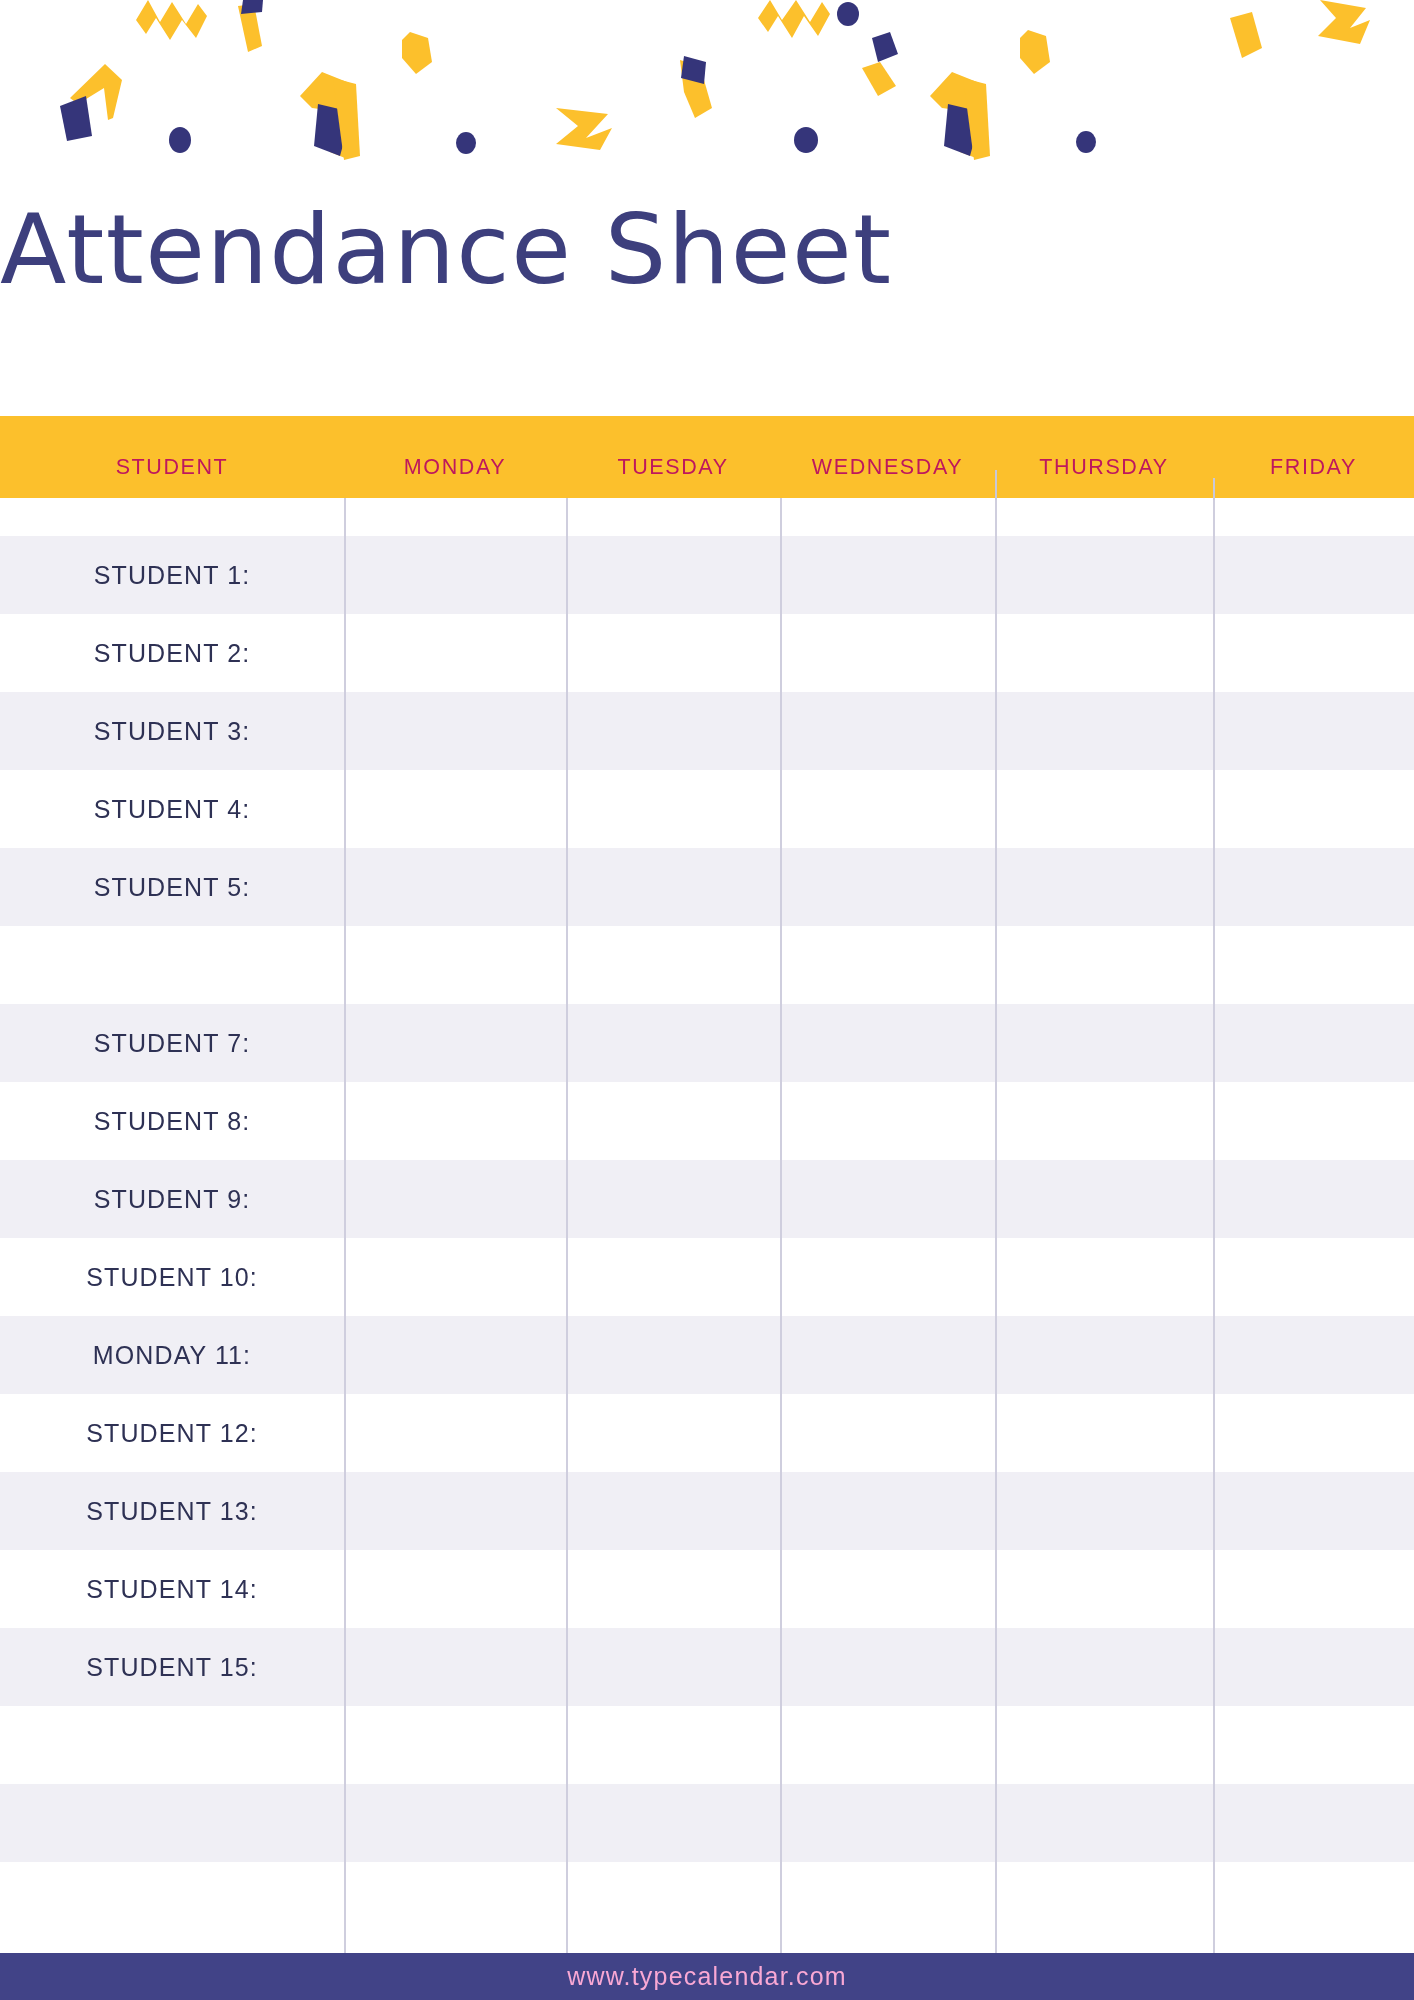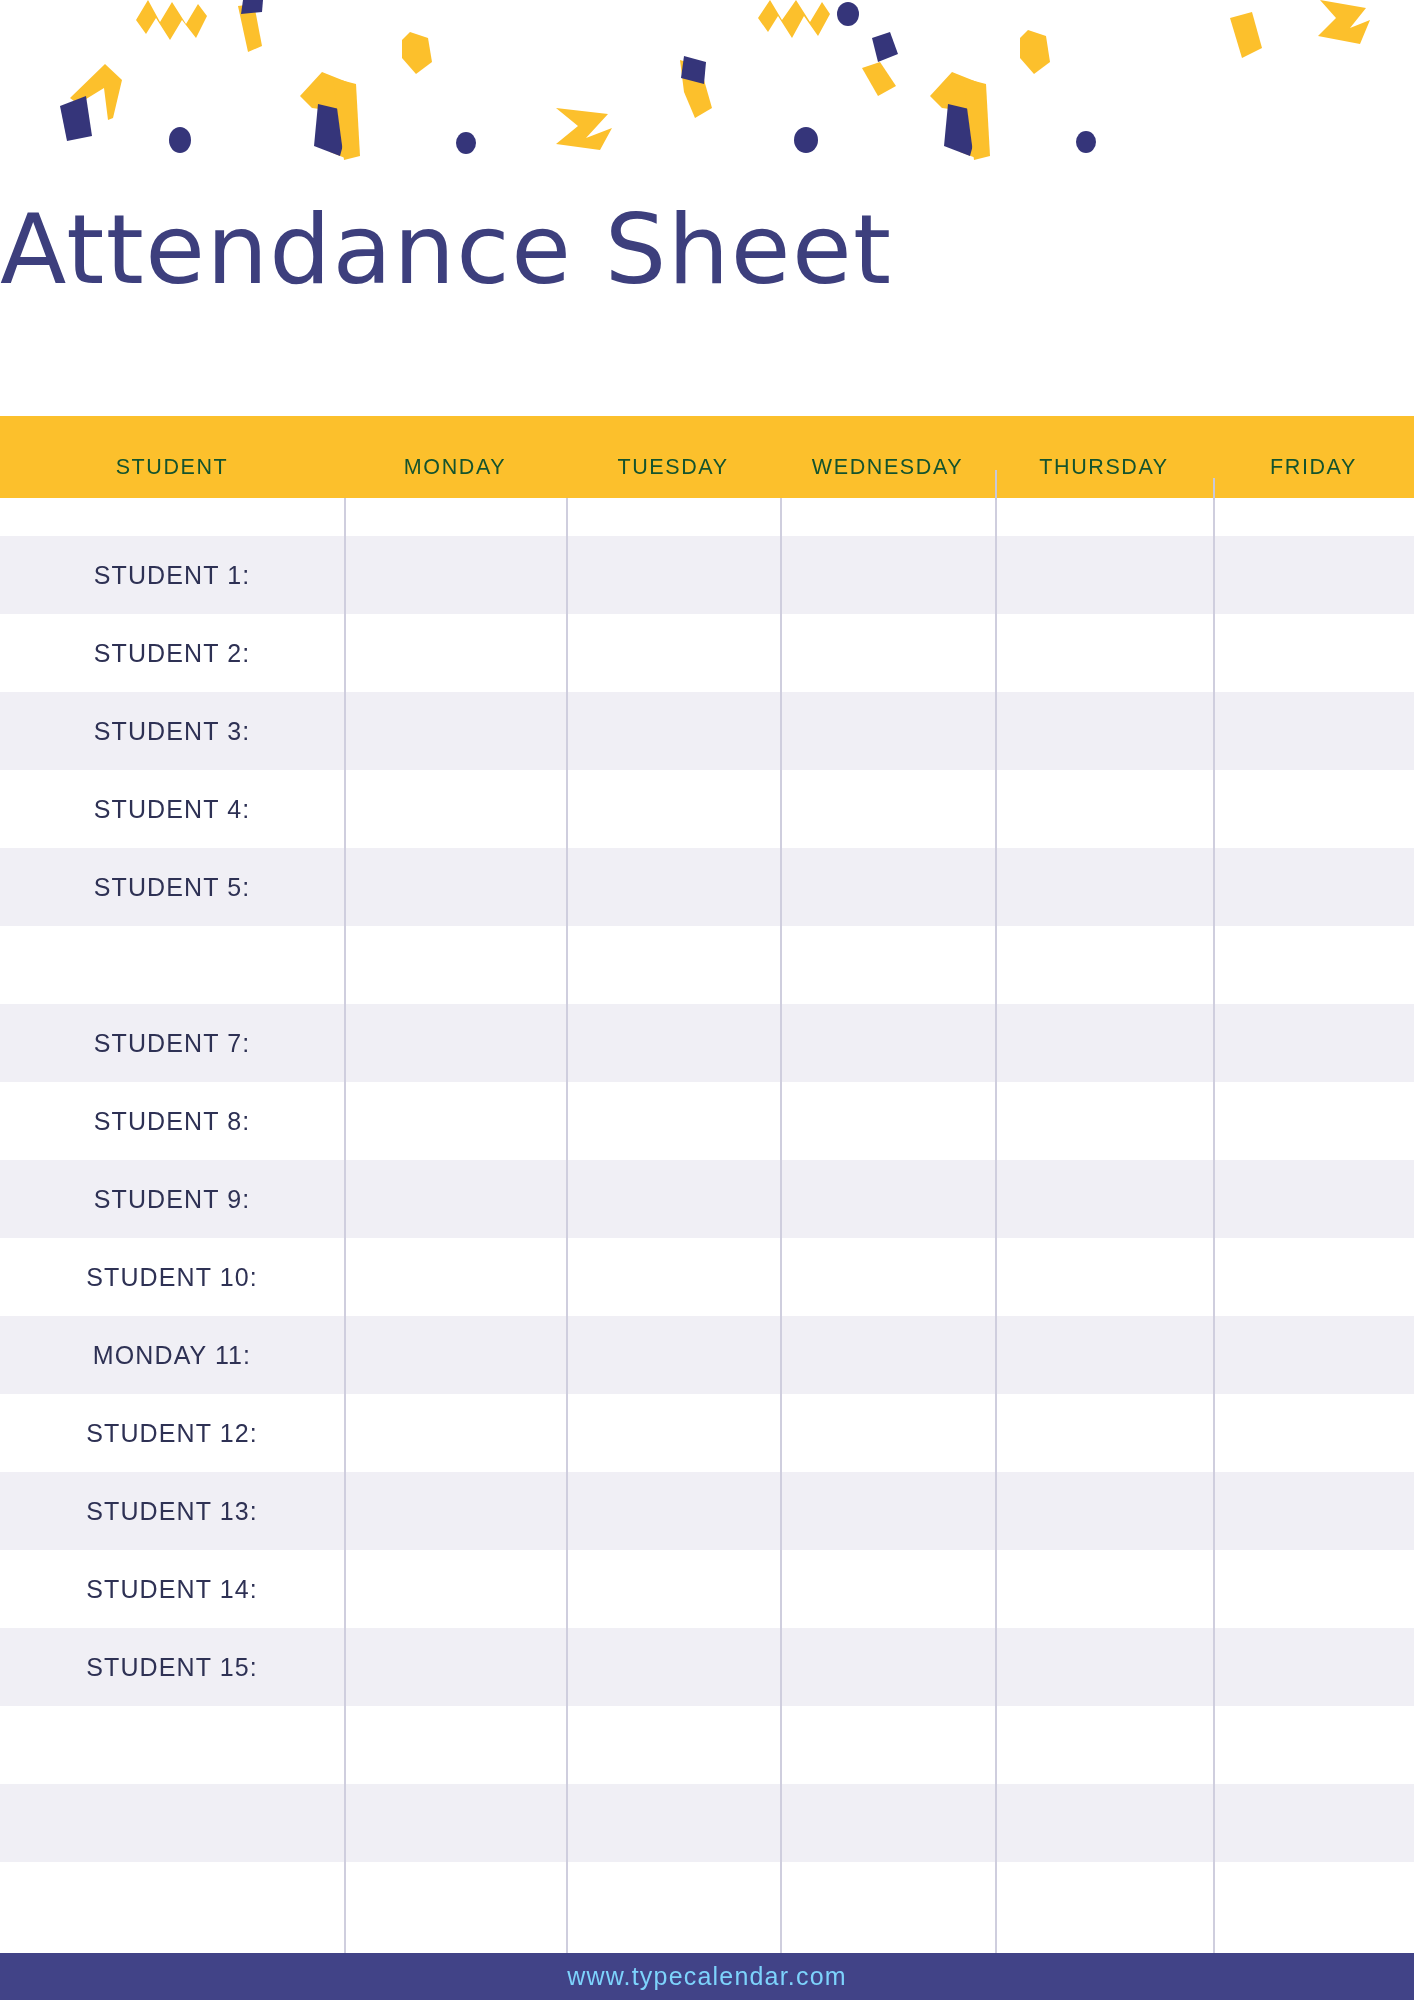--- a/index.html
+++ b/index.html
@@ -58,21 +58,21 @@
   }
   .header-cell {
     position: absolute;
     top: 0;
     height: 102px;
     display: flex;
     align-items: center;
     justify-content: center;
     font-size: 21.5px;
     letter-spacing: 1.6px;
-    color: #14532d;
+    color: #be185d;
     font-weight: 400;
     white-space: nowrap;
   }
 
   
   .table-body {
     position: absolute;
     left: 0;
     top: 498px;
     width: 1252px;
@@ -119,21 +119,21 @@
     left: 0;
     bottom: 0;
     width: 1414px;
     height: 47px;
     background: #414387;
     display: flex;
     align-items: center;
     justify-content: center;
   }
   .footer-text {
-    color: #7dd3fc;
+    color: #f9a8d4;
     font-size: 25px;
     letter-spacing: 1.2px;
     font-weight: 400;
   }
 </style>
 </head>
 <body>
 
 <div class="page">
 

